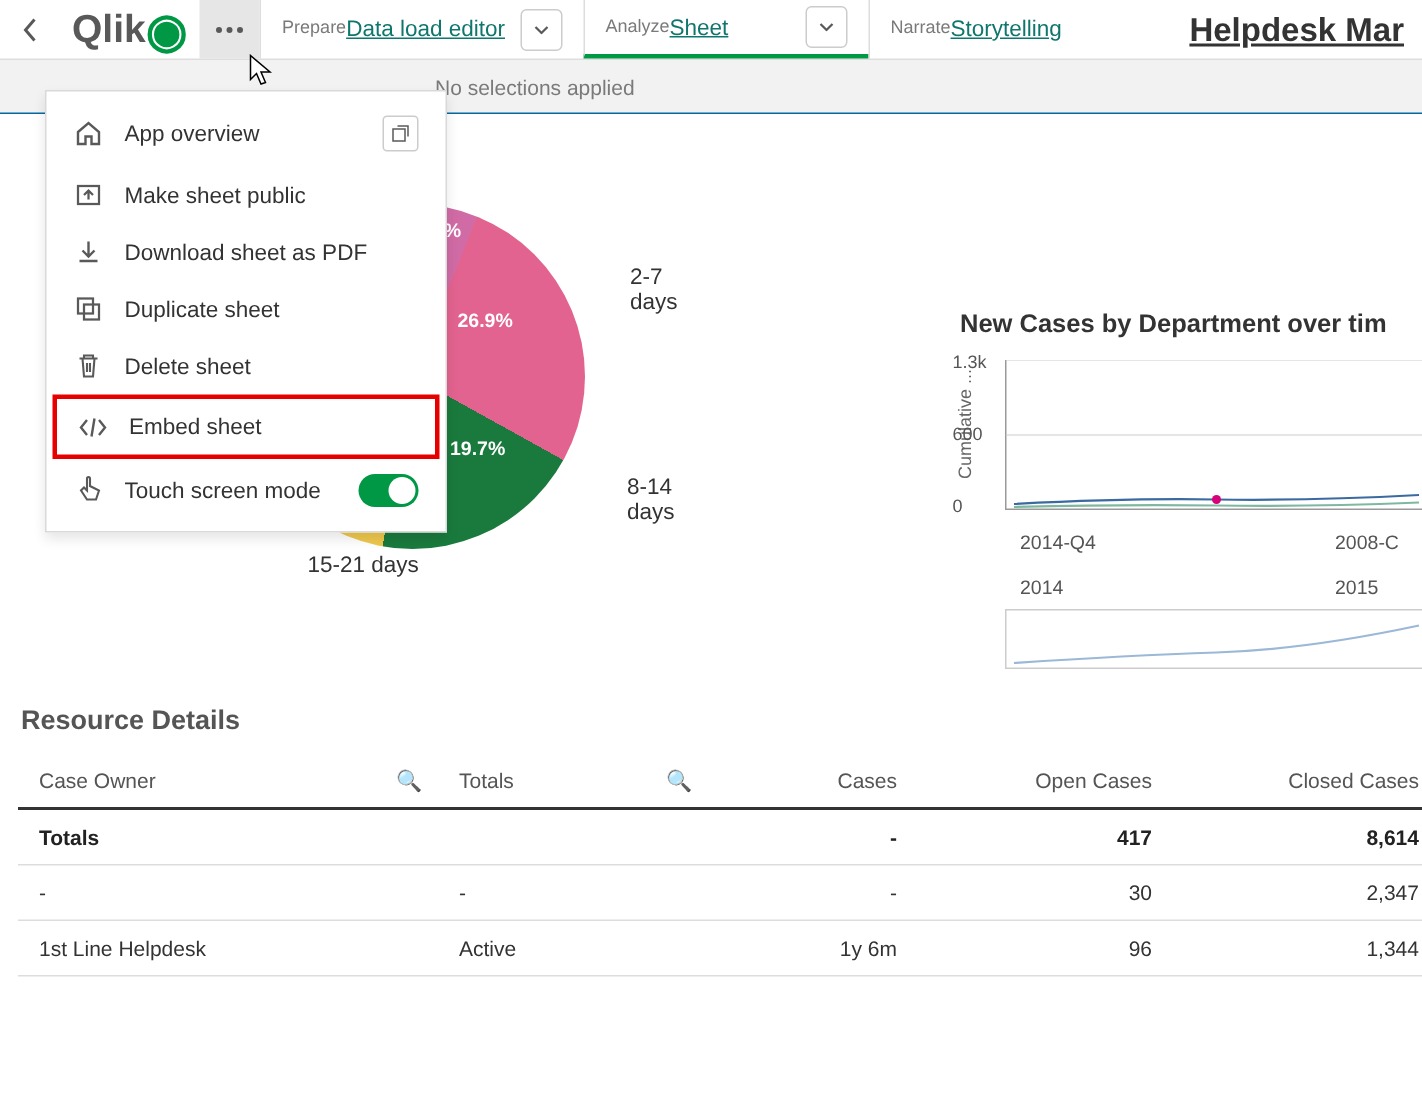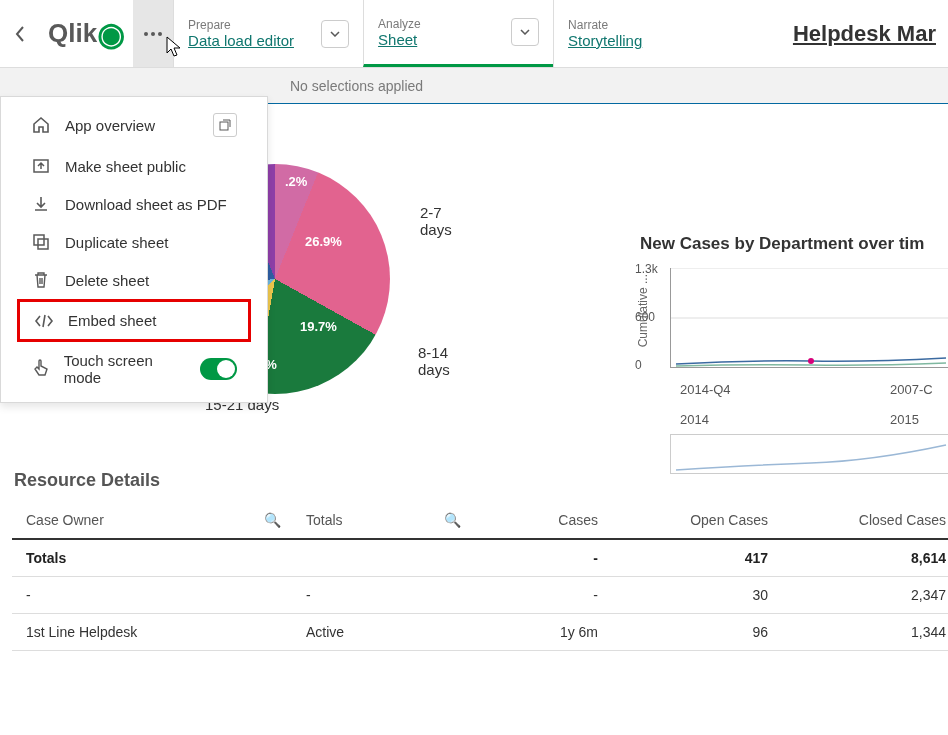--- a/index.html
+++ b/index.html
@@ -1,30 +1,30 @@
 <!DOCTYPE html>
 <html><head>
 <meta charset="utf-8">
 <style>
 * { box-sizing: border-box; margin: 0; padding: 0; }
 body { font-family: -apple-system, BlinkMacSystemFont, "Segoe UI", Arial, sans-serif; font-size: 14px; color: #333; background: #fff; width: 948px; overflow: hidden; }
-.topbar { display: flex; align-items: stretch; height: 68px; border-bottom: 1px solid #ddd; position: relative; }
+.topbar { display: flex; align-items: stretch; height: 40px; border-bottom: 1px solid #ddd; position: relative; }
 .back-btn { width: 40px; display: flex; align-items: center; justify-content: center; color: #595959; font-size: 20px; }
 .logo { display: flex; align-items: center; padding: 0 8px; font-weight: bold; font-size: 26px; color: #595959; }
 .logo-q { color: #009845; font-size: 32px; }
 .more-btn { width: 40px; display: flex; align-items: center; justify-content: center; background: #e6e6e6; position: relative; }
 .nav-section { border-left: 1px solid #ddd; padding: 6px 14px; display: flex; align-items: center; gap: 10px; min-width: 190px; }
 .nav-section.analyze { border-bottom: 3px solid #009845; }
-.nav-text { display: flex; flex-direction: column; }
+.nav-text { display: flex; }
 .nav-label-sm { color: #7a7a7a; font-size: 12px; }
 .nav-label-lg { color: #0f766e; font-size: 15px; font-weight: 500; text-decoration: underline; }
 .nav-caret { width: 28px; height: 28px; border: 1px solid #ccc; border-radius: 4px; display: flex; align-items: center; justify-content: center; color: #595959; margin-left: auto; }
 .app-title { margin-left: auto; padding: 0 12px; display: flex; align-items: center; font-size: 22px; font-weight: 600; color: #333; text-decoration: underline; }
 .selbar { height: 36px; background: #f2f2f2; display: flex; align-items: center; padding-left: 290px; color: #7a7a7a; font-size: 14px; border-bottom: 1px solid #0369a1; }
-.dropdown { position: absolute; left: 0; top: 60px; width: 268px; background: #fff; border: 1px solid #d9d9d9; box-shadow: 0 4px 8px rgba(0,0,0,.1); z-index: 100; padding: 6px 16px; margin-top: 36px; }
+.dropdown { position: absolute; left: 30px; top: 60px; width: 268px; background: #fff; border: 1px solid #d9d9d9; box-shadow: 0 4px 8px rgba(0,0,0,.1); z-index: 100; padding: 6px 4px; }
 .dd-item { display: flex; align-items: center; gap: 14px; padding: 10px 14px; font-size: 15px; color: #333; cursor: pointer; }
 .dd-item.highlight { border: 3px solid #e60000; }
 .dd-icon { width: 20px; display: flex; align-items: center; justify-content: center; color: #595959; }
 .dd-openbtn { margin-left: auto; width: 24px; height: 24px; border: 1px solid #ccc; border-radius: 3px; display: flex; align-items: center; justify-content: center; font-size: 12px; }
 .toggle { margin-left: auto; width: 40px; height: 22px; background: #009845; border-radius: 11px; position: relative; }
 .toggle::after { content: ""; position: absolute; right: 2px; top: 2px; width: 18px; height: 18px; background: #fff; border-radius: 50%; }
 .content { position: relative; height: 440px; }
 .pie-wrap { position: absolute; left: 160px; top: 60px; }
 .pie { width: 230px; height: 230px; border-radius: 50%; background: conic-gradient(#d16ba5 0deg 22deg, #e2638f 22deg 119deg, #1a7a3d 119deg 190deg, #eec74d 190deg 227deg, #6db5dd 227deg 264deg, #2f5fa3 264deg 338deg, #8e3fa8 338deg 360deg); position: relative; }
 .pie-label { position: absolute; color: #fff; font-size: 13px; font-weight: 600; }
@@ -195,21 +195,21 @@
       <span class="tick" style="top:90px">0</span>
       <svg width="280" height="100" style="position:absolute;left:0;top:0">
         <line x1="0" y1="50" x2="280" y2="50" stroke="#ddd"></line>
         <line x1="0" y1="0" x2="280" y2="0" stroke="#ddd"></line>
         <path d="M5 96 Q80 92 140 93 T275 90" stroke="#3b6aa0" stroke-width="1.5" fill="none"></path>
         <path d="M5 98 Q80 96 140 97 T275 95" stroke="#7fb8a0" stroke-width="1.5" fill="none"></path>
         <circle cx="140" cy="93" r="3" fill="#d6007a"></circle>
       </svg>
     </div>
     <span class="xt" style="left:40px;top:148px">2014-Q4</span>
-    <span class="xt" style="left:250px;top:148px">2007-C</span>
+    <span class="xt" style="left:250px;top:148px">2008-C</span>
     <span class="xt" style="left:40px;top:178px">2014</span>
     <span class="xt" style="left:250px;top:178px">2015</span>
     <div style="position:absolute;left:30px;top:200px;width:280px;height:40px;border:1px solid #ccc">
       <svg width="280" height="40">
           <path d="M5 35 Q80 30 140 28 T275 10" stroke="#9bb8d6" stroke-width="1.5" fill="none"></path>
         </svg>
     </div>
   </div>
 </div>
 

